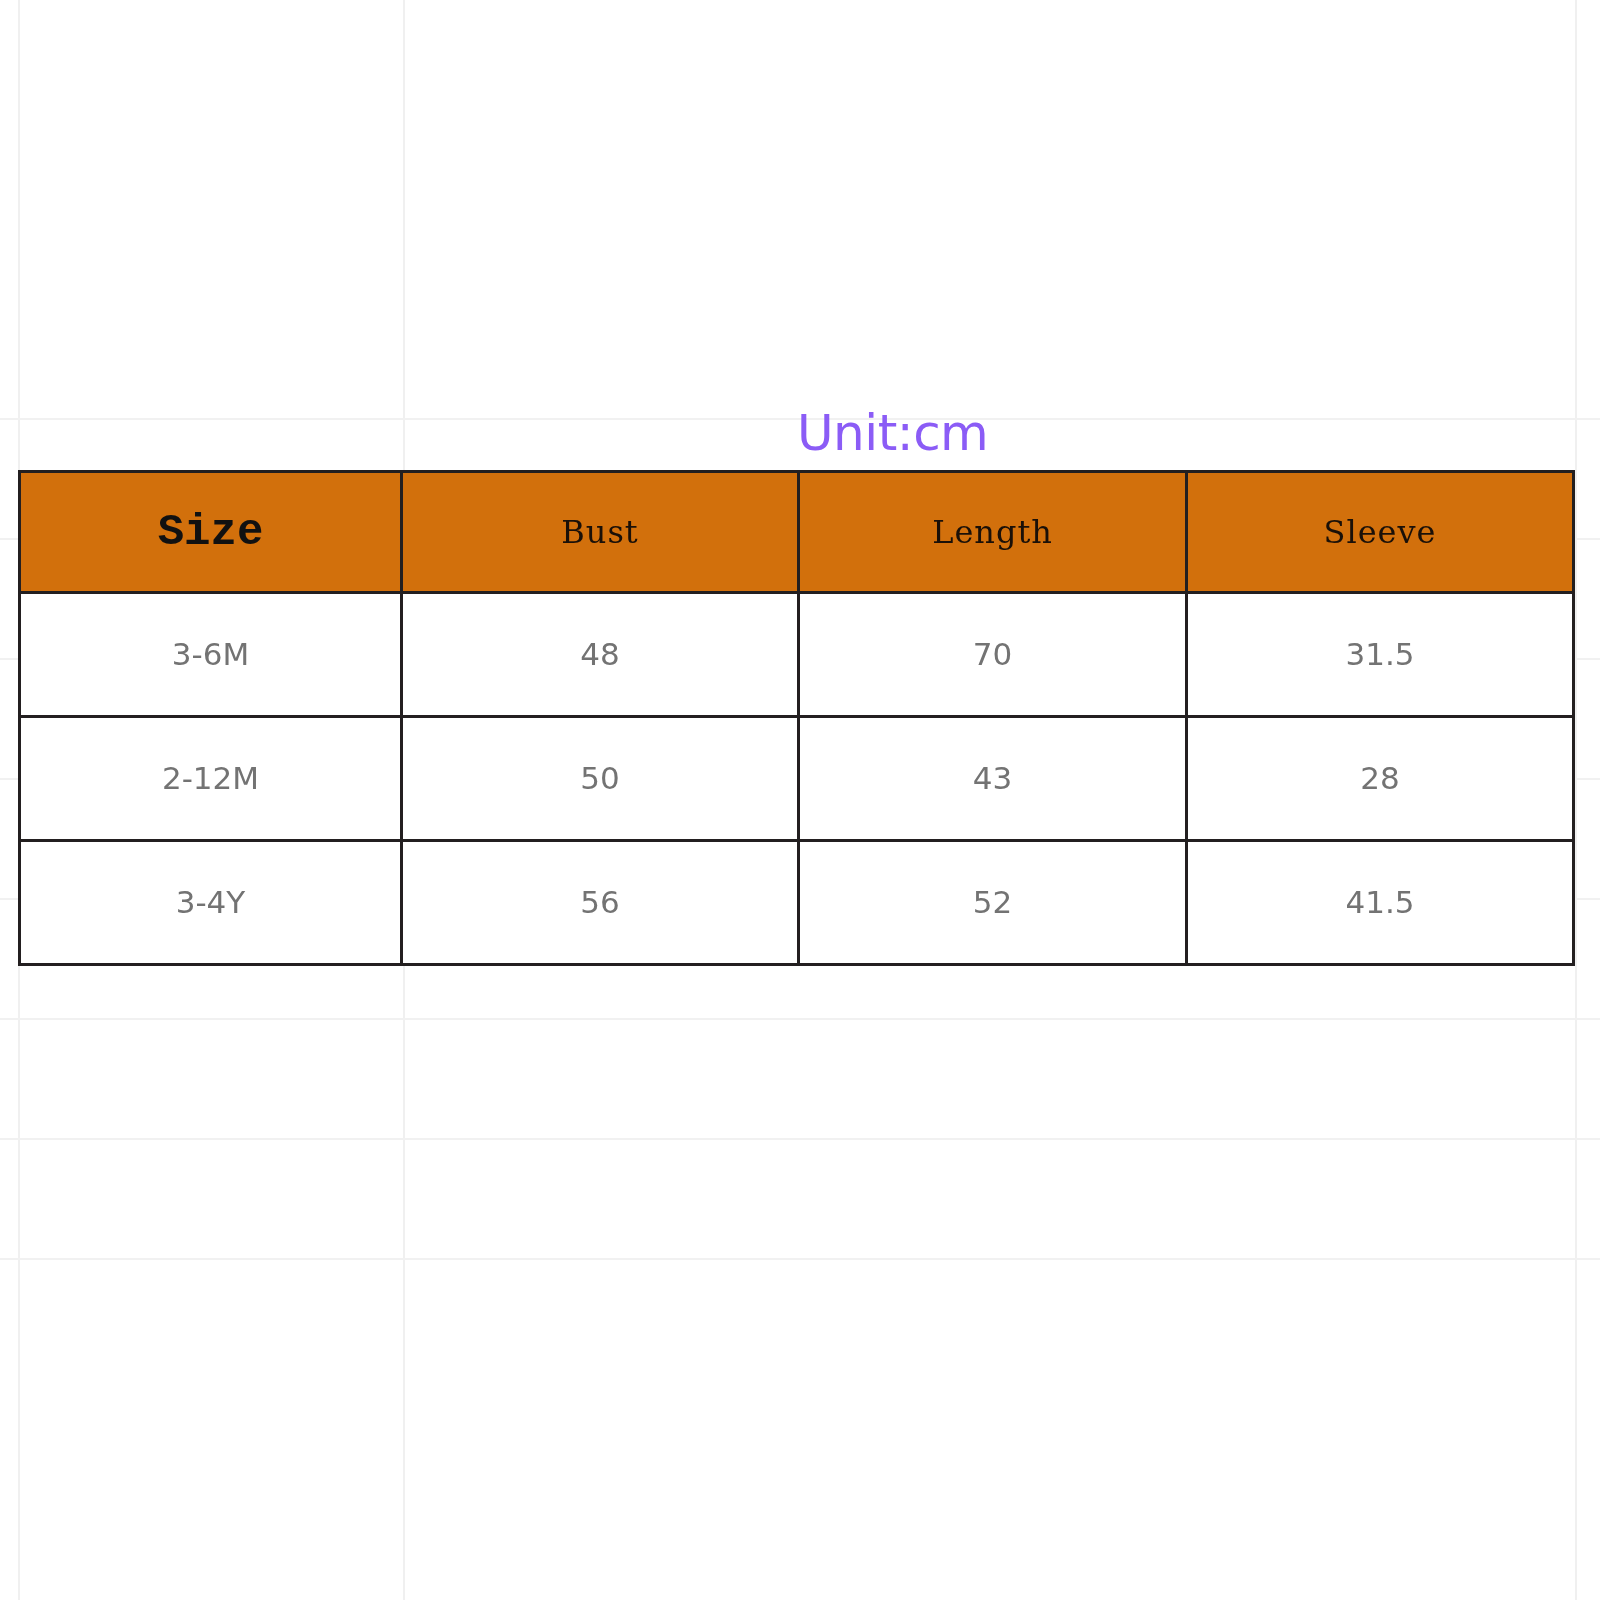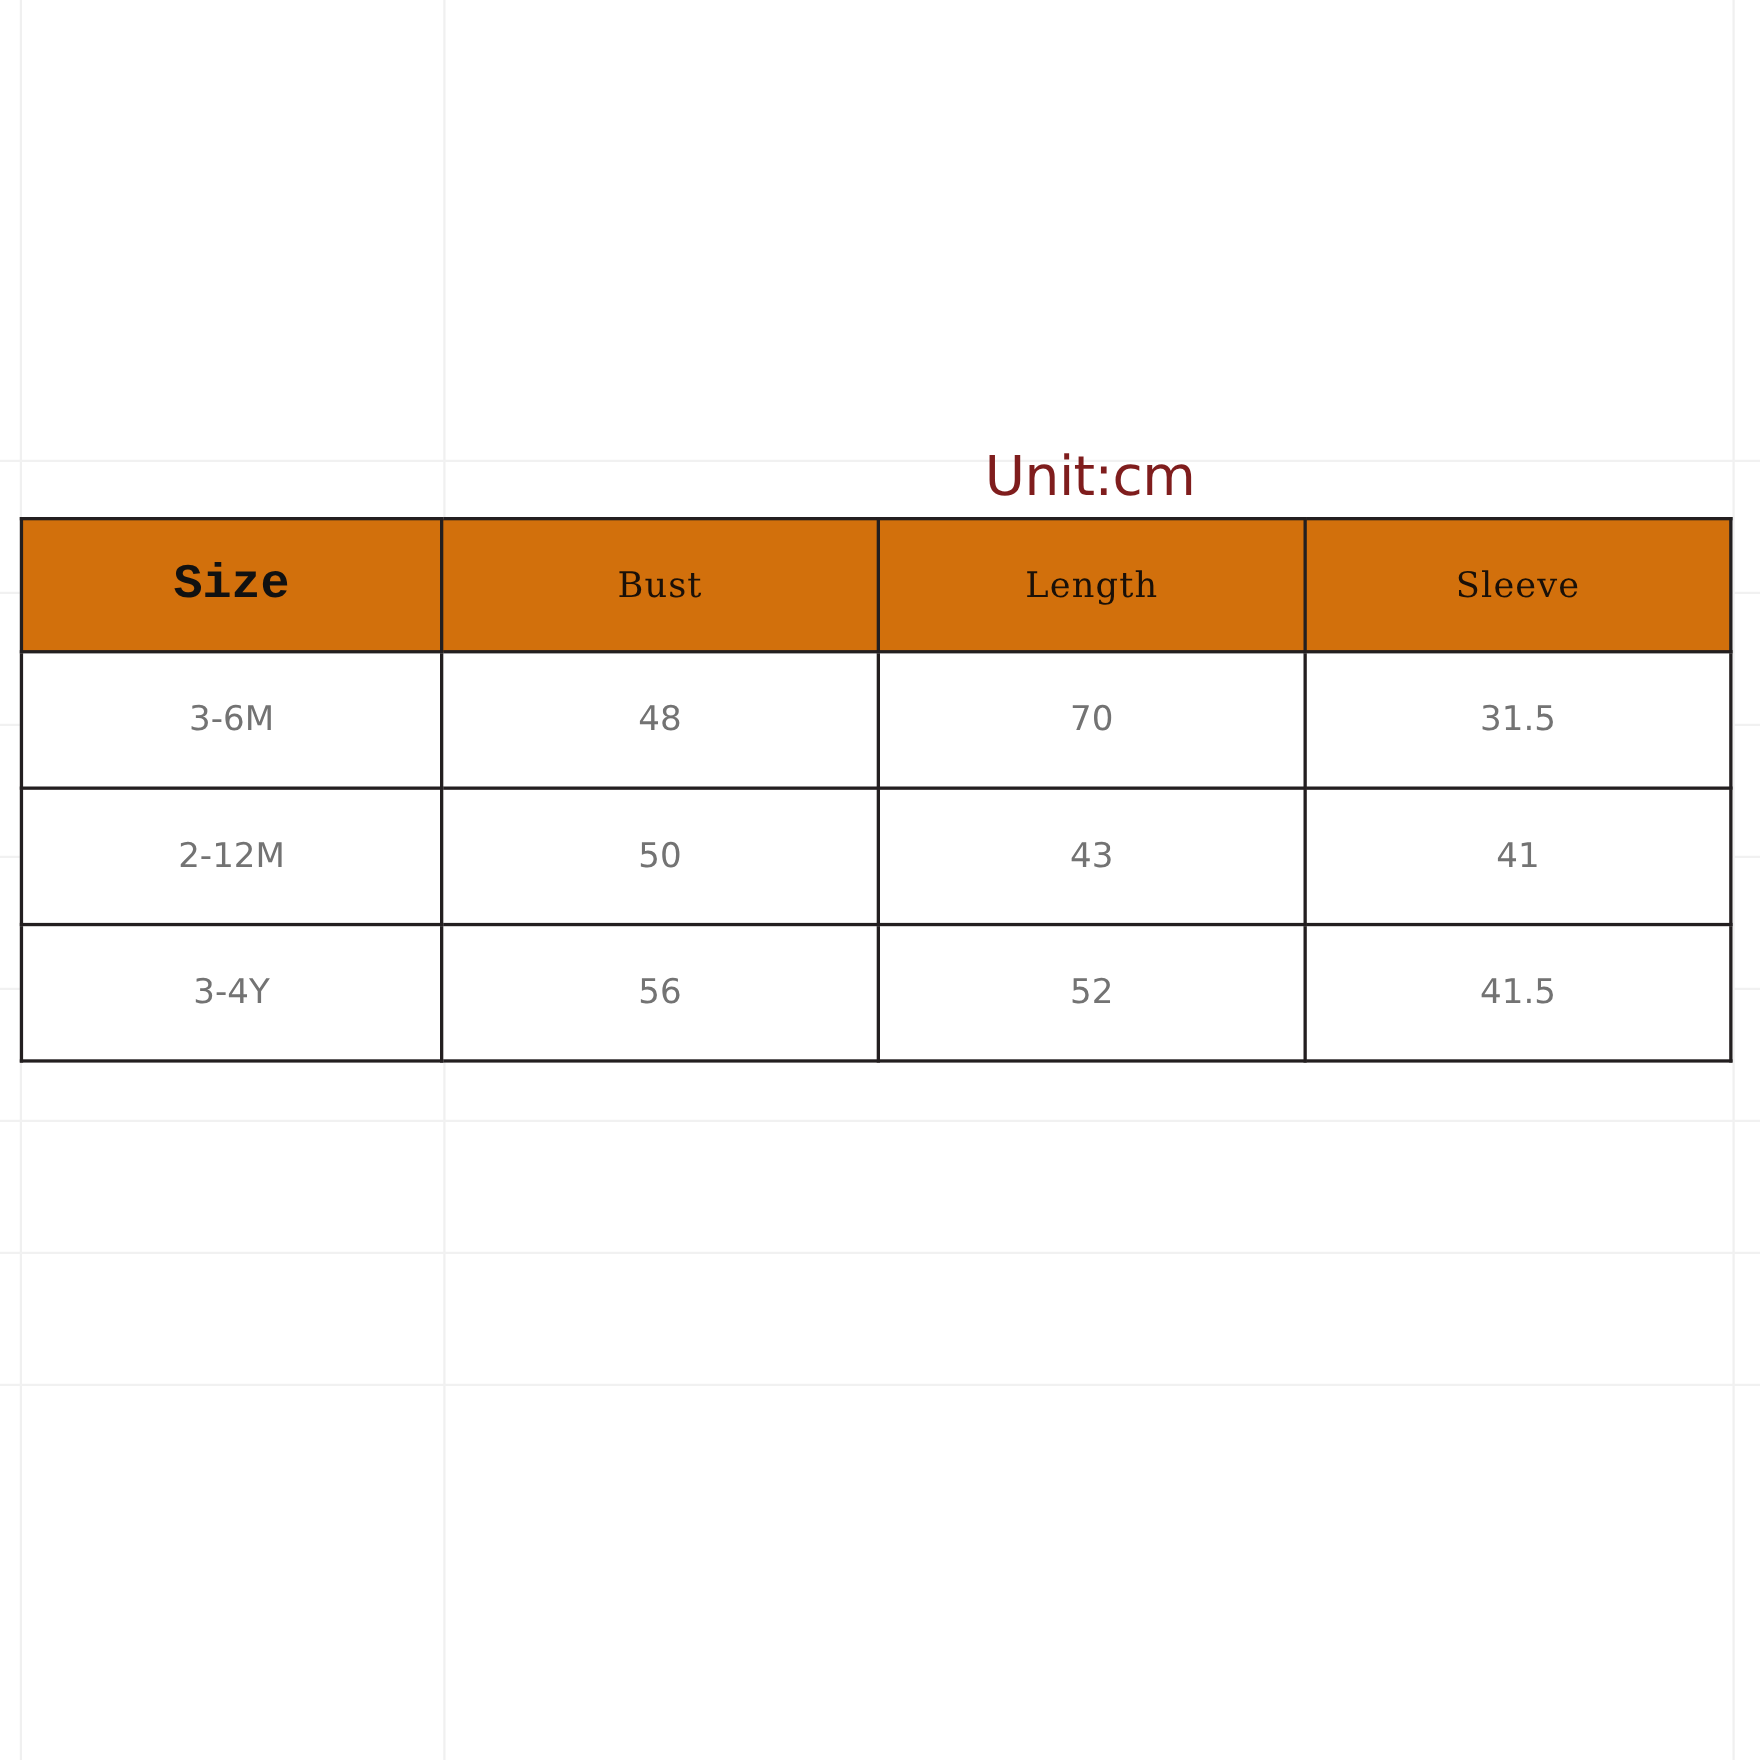--- a/index.html
+++ b/index.html
@@ -35,25 +35,25 @@
     height: 2px;
     background: #f1f1f1;
   }
 
   
   #unit-caption {
     position: absolute;
     left: 797px;
     top: 402px;
     width: 388px;
-    text-align: center;
+    text-align: left;
     font-family: "DejaVu Sans", sans-serif;
     font-size: 50px;
     line-height: 62px;
-    color: #7f1d1d;
+    color: #8b5cf6;
     letter-spacing: -0.5px;
   }
 
   
   #size-table-wrap {
     position: absolute;
     left: 18px;
     top: 470px;
     width: 1554px;
   }
@@ -173,21 +173,21 @@
         <td>
             <span class="cell-text">2-12M</span>
           </td>
         <td>
             <span class="cell-text">50</span>
           </td>
         <td>
             <span class="cell-text">43</span>
           </td>
         <td>
-            <span class="cell-text">41</span>
+            <span class="cell-text">28</span>
           </td>
       </tr>
       <tr class="data-row">
         <td>
             <span class="cell-text">3-4Y</span>
           </td>
         <td>
             <span class="cell-text">56</span>
           </td>
         <td>

